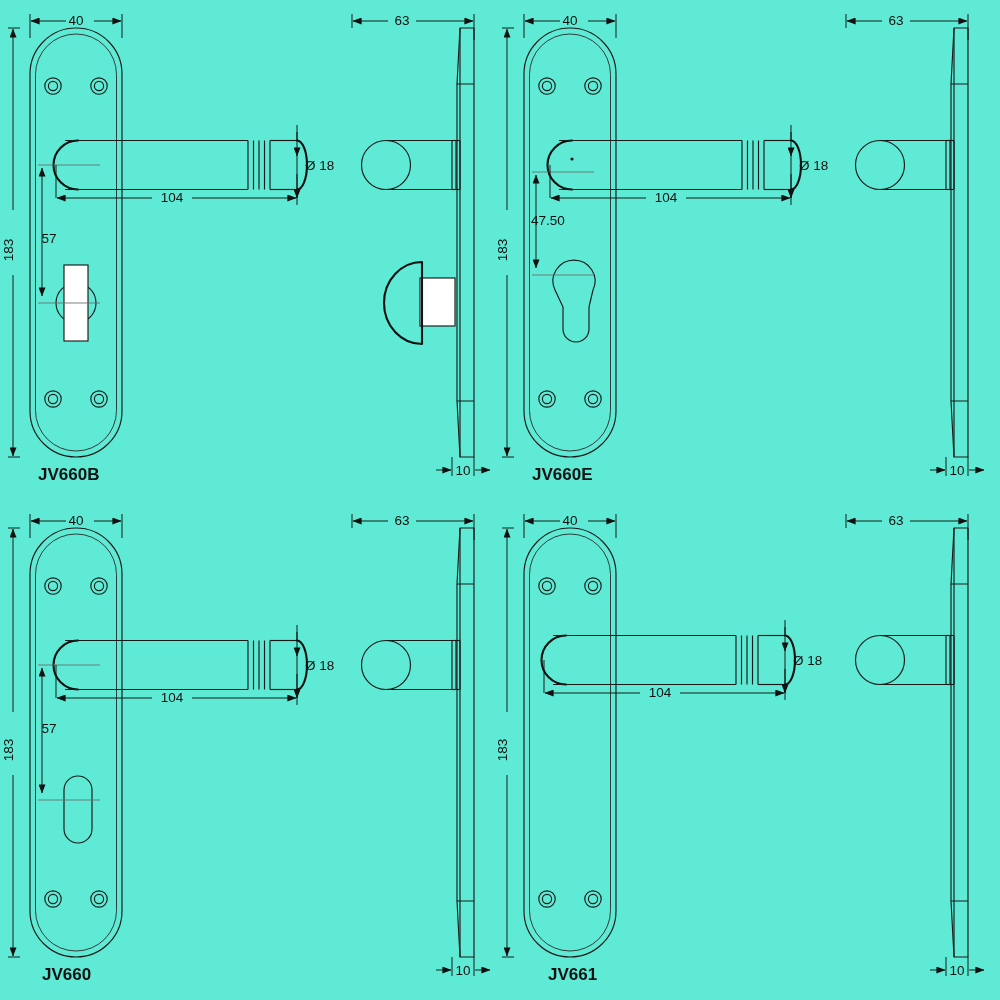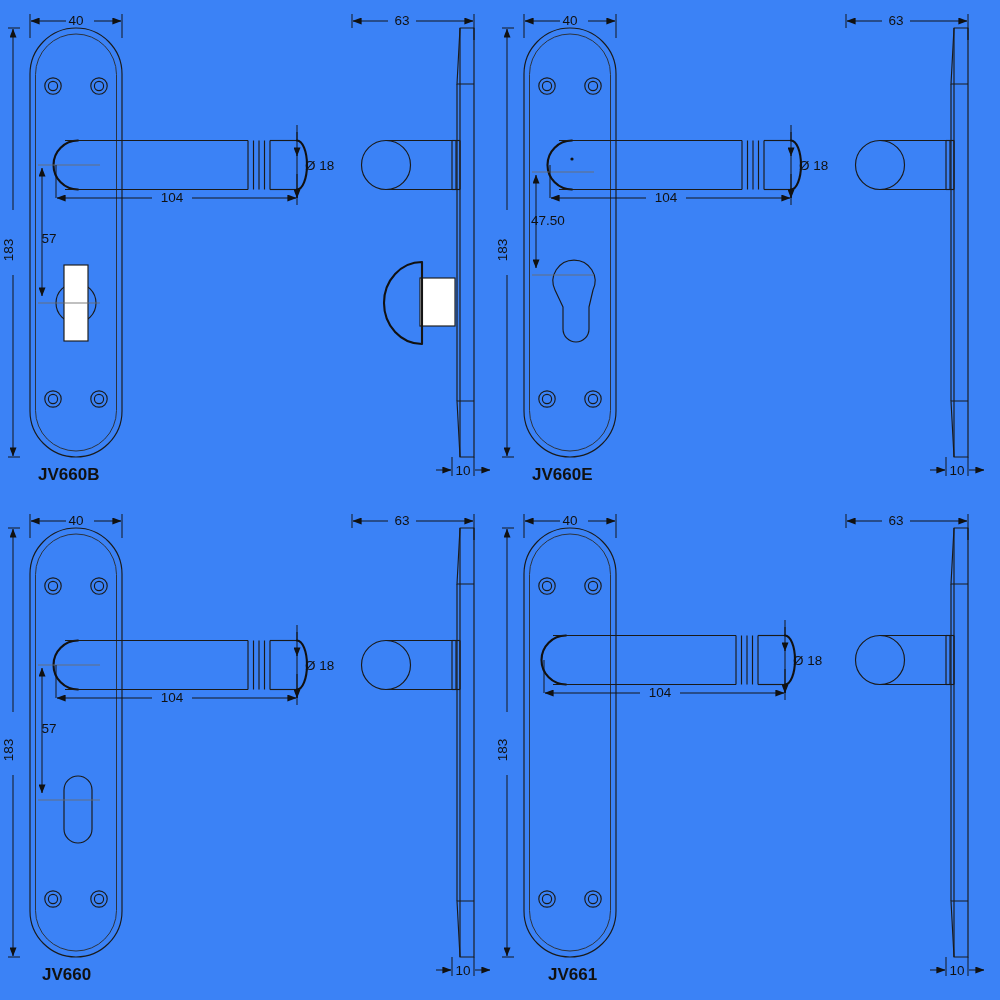--- a/index.html
+++ b/index.html
@@ -1,17 +1,17 @@
 <!DOCTYPE html>
 <html><head>
 <meta charset="utf-8">
 <style>
   html,body{margin:0;padding:0;background:#ffffff;}
   body{width:1000px;height:1000px;font-family:"Liberation Sans",sans-serif;overflow:hidden;}
-  #sheet{position:relative;width:1000px;height:1000px;background:#3b82f6;}
+  #sheet{position:relative;width:1000px;height:1000px;background:#5eead4;}
   svg{display:block;}
   .ln{fill:none;stroke:#1a1a1a;stroke-width:1.15;stroke-linecap:butt;stroke-linejoin:round;}
   .ln-thick{fill:none;stroke:#111;stroke-width:2.1;stroke-linecap:round;stroke-linejoin:round;}
   .ln-thin{fill:none;stroke:#2a2a2a;stroke-width:0.9;}
   .dim{fill:none;stroke:#111;stroke-width:0.95;}
   .ctr{fill:none;stroke:#6a6a6a;stroke-width:0.85;}
   .solid{fill:#ffffff;stroke:#1a1a1a;stroke-width:1.15;}
   .arrowfill{fill:#111;stroke:none;}
   text{font-family:"Liberation Sans",sans-serif;fill:#111;}
   .dimtxt{font-size:13.5px;}

